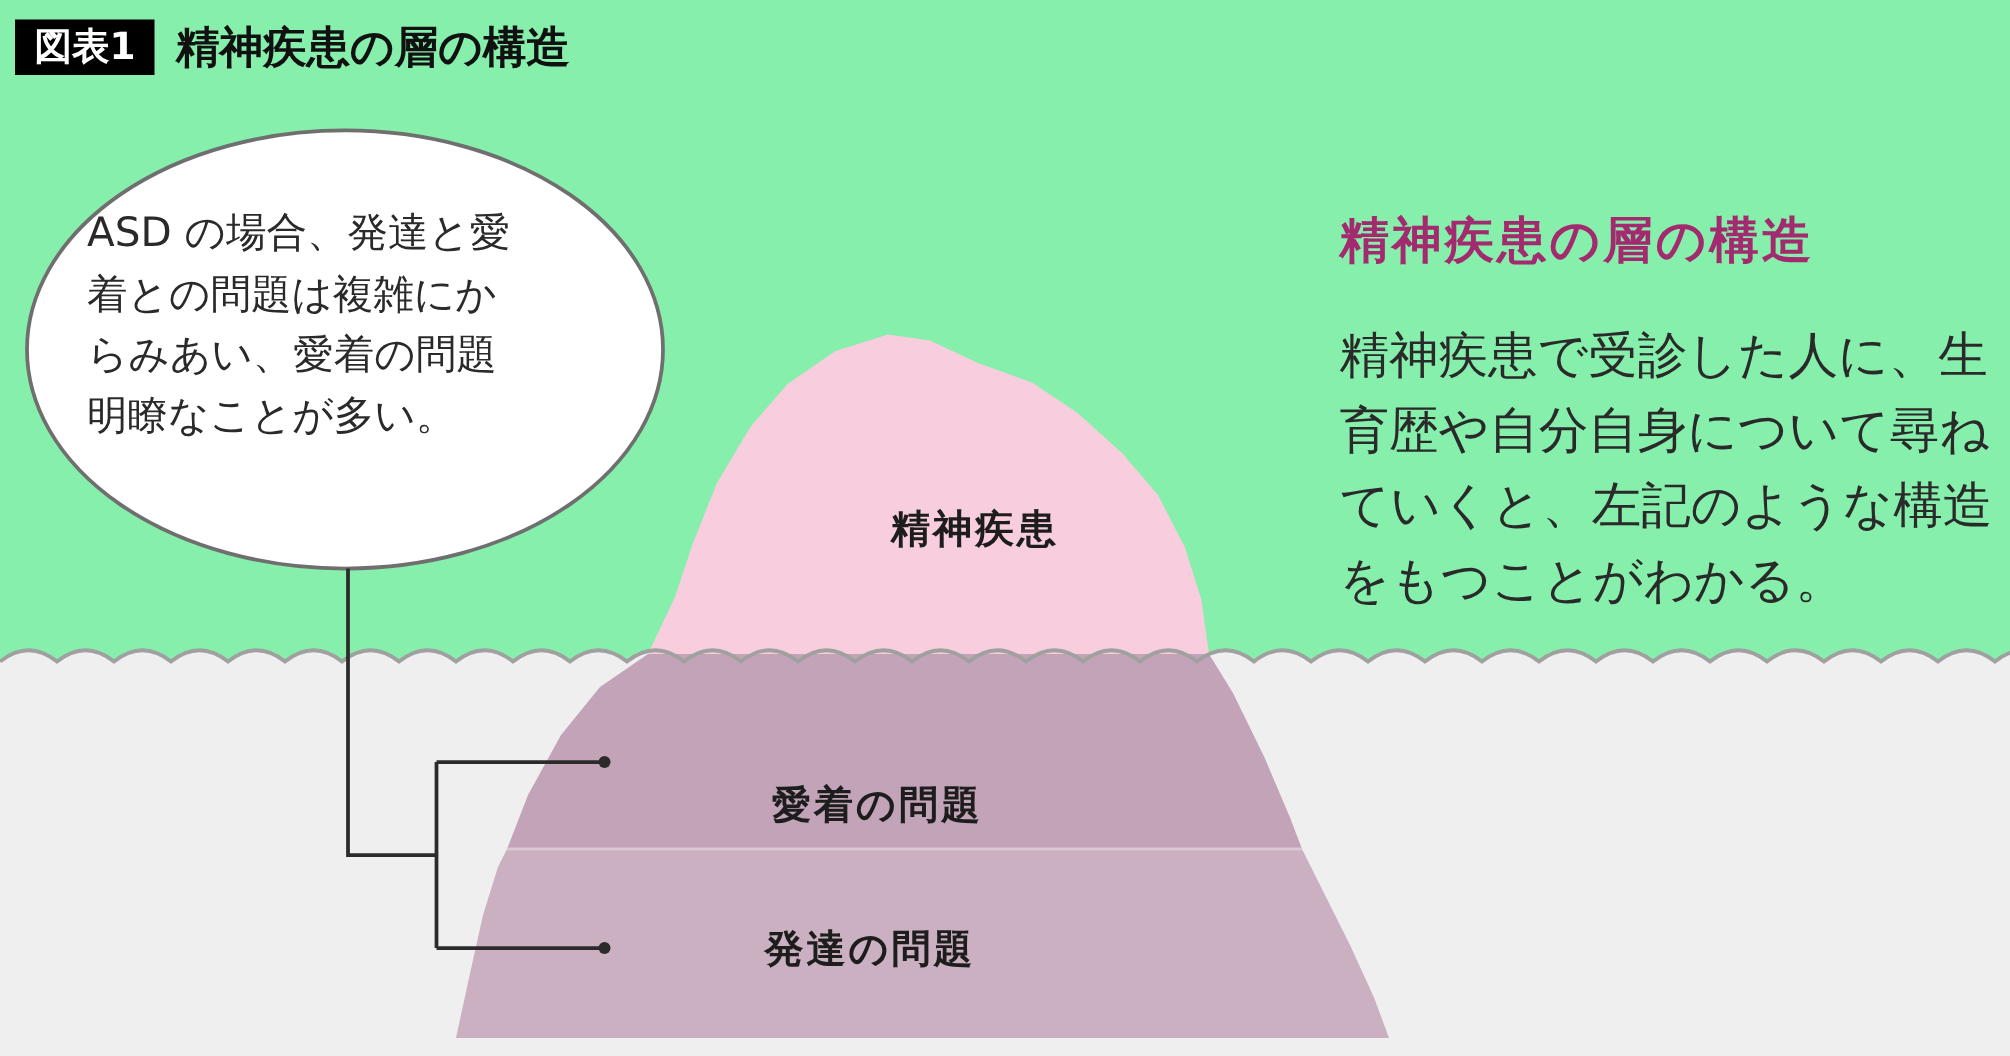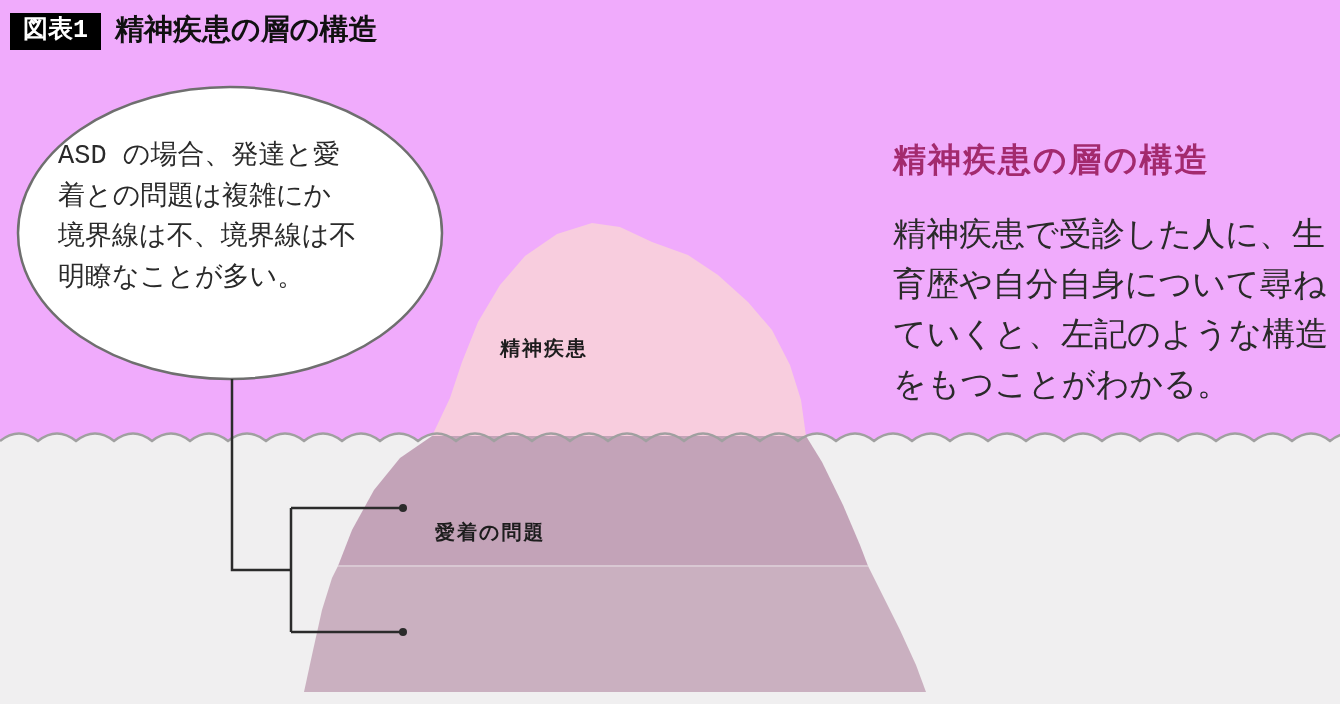--- a/index.html
+++ b/index.html
@@ -6,22 +6,21 @@
     margin: 0;
     padding: 0;
     background: #ffffff;
     font-family: "DejaVu Sans", sans-serif;
   }
   .stage {
     position: relative;
     width: 1340px;
     height: 704px;
     overflow: hidden;
-    background: #f0abfc;
-    font-family: Liberation Mono, monospace;
+    background: #86efac;
   }
   .stage svg {
     position: absolute;
     left: 0;
     top: 0;
     z-index: 1;
   }
   .txt {
     position: absolute;
     z-index: 2;
@@ -54,21 +53,22 @@
   .bubble-text {
     left: 58px;
     top: 136px;
     width: 360px;
     font-size: 27px;
     line-height: 1.5;
     color: #2a2a2a;
   }
   .layer-label {
     font-weight: bold;
-    font-size: 20px;
+    font-size: 26px;
+    text-align: center;
     color: #1d1d1d;
     letter-spacing: 2px;
   }
   .label-tip        { left: 500px; top: 335px; width: 300px; }
   .label-attachment { left: 435px; top: 491px; width: 300px; margin-top: 28px; }
   .label-develop    { left: 430px; top: 615px; width: 300px; }
   .side-heading {
     left: 893px;
     top: 138px;
     width: 440px;
@@ -115,25 +115,26 @@
     </g>
   </svg>
 
   <div class="header">
     <span class="badge">図表1</span>
     <span class="fig-title">精神疾患の層の構造</span>
   </div>
 
   <div class="txt bubble-text">ASD の場合、発達と愛
 着との問題は複雑にか
-境界線は不、境界線は不
+らみあい、愛着の問題
 明瞭なことが多い。</div>
 
   <div class="txt layer-label label-tip">精神疾患</div>
   <div class="txt layer-label label-attachment">愛着の問題</div>
+  <div class="txt layer-label label-develop">発達の問題</div>
 
   <div class="txt side-heading" style="color:#a32a6e;">精神疾患の層の構造</div>
   <div class="txt side-body">精神疾患で受診した人に、生
 育歴や自分自身について尋ね
 ていくと、左記のような構造
 をもつことがわかる。</div>
 
 </div>
 
 </body></html>

